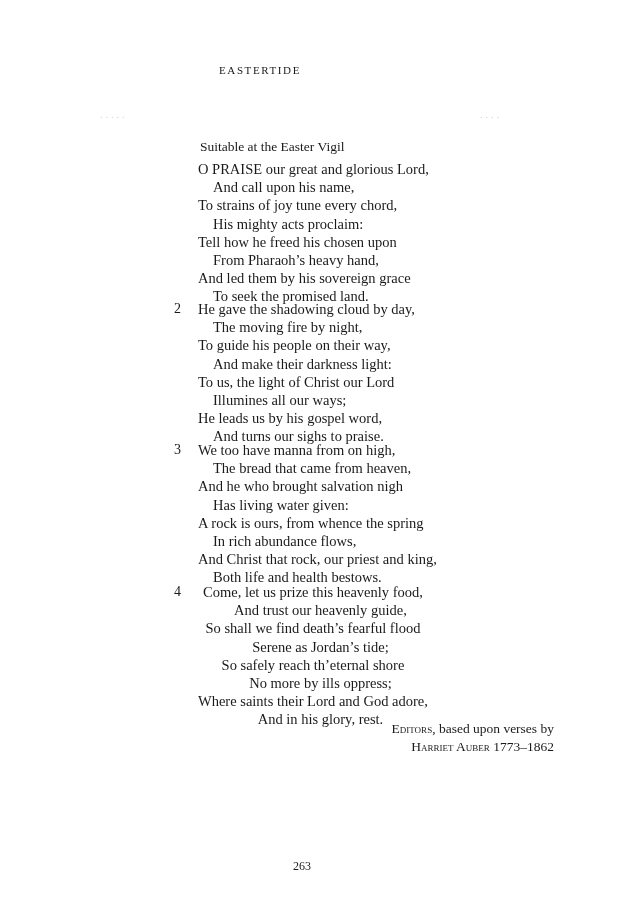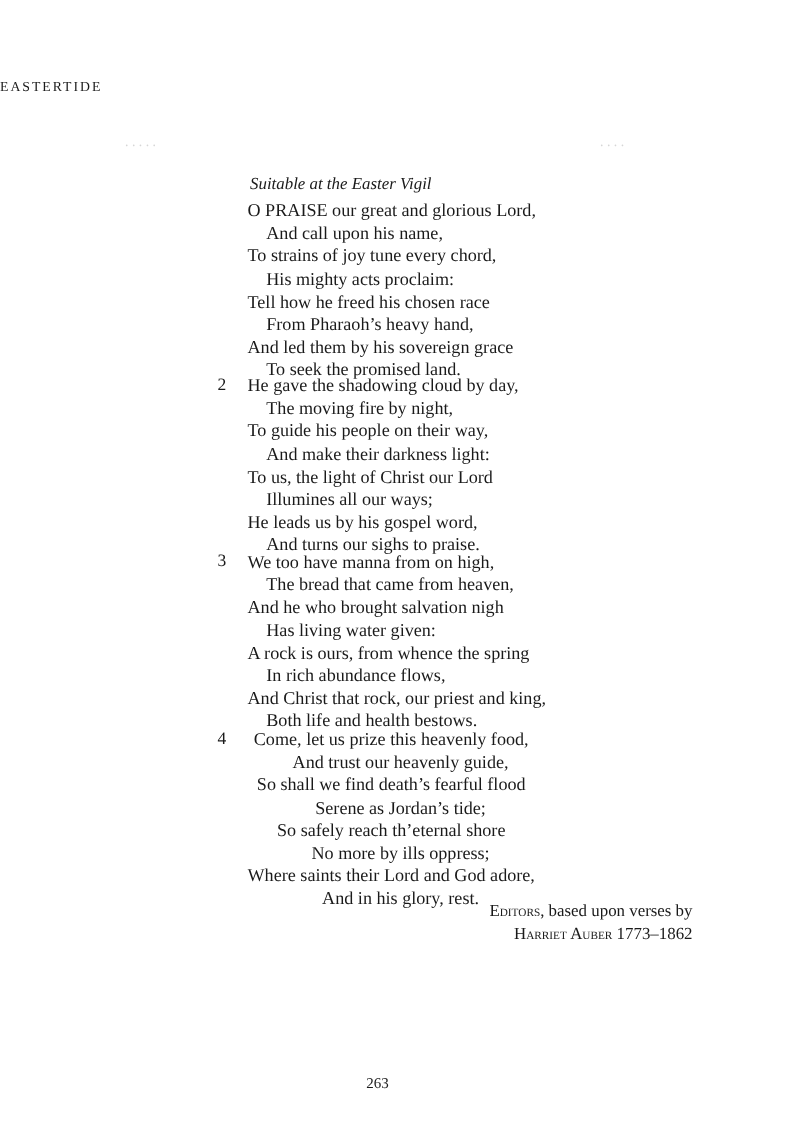--- a/index.html
+++ b/index.html
@@ -1,26 +1,26 @@
 <!DOCTYPE html>
 <html><head>
 <meta charset="utf-8">
 <style>
   html, body { margin: 0; padding: 0; }
   body {
     width: 640px; height: 914px; background: #ffffff; position: relative; overflow: hidden;
     font-family: "Liberation Serif", "DejaVu Serif", serif; color: #1a1a1a;
   }
   .header {
-    position: absolute; top: 64px; left: 0; width: 520px; 
+    position: absolute; top: 64px; left: 0; width: 520px; text-align: center;
     font-size: 11px; letter-spacing: 1.6px; font-weight: normal;
   }
   .ghost { position: absolute; color: #d6d6d6; font-size: 11px; }
   .subtitle {
-    position: absolute; top: 139px; left: 200px; font-style: italic; font-size: 13.5px;
+    position: absolute; top: 139px; left: 200px; font-size: 13.5px;
   }
   .verse { position: absolute; left: 198px; font-size: 14.5px; line-height: 18.2px; }
   .line { white-space: nowrap; display: block; }
   .line.indent { padding-left: 15px; }
   .vnum { position: absolute; left: 174px; font-size: 14px; }
   .credit {
     position: absolute; right: 86px; text-align: right; font-size: 13.5px; line-height: 18px;
   }
   .sc { font-variant: small-caps; }
   .pagenum { position: absolute; top: 859px; left: 0; width: 604px; text-align: center; font-size: 12px; }
@@ -33,21 +33,21 @@
 <div class="ghost" style="top:108px;left:100px;">. . . . .</div>
 <div class="ghost" style="top:108px;left:480px;">. . . .</div>
 
 <div class="subtitle">Suitable at the Easter Vigil</div>
 
 <div class="verse" style="top:160px;">
   <span class="line">O PRAISE our great and glorious Lord,</span>
   <span class="line indent">And call upon his name,</span>
   <span class="line">To strains of joy tune every chord,</span>
   <span class="line indent">His mighty acts proclaim:</span>
-  <span class="line">Tell how he freed his chosen race</span>
+  <span class="line">Tell how he freed his chosen upon</span>
   <span class="line indent">From Pharaoh’s heavy hand,</span>
   <span class="line">And led them by his sovereign grace</span>
   <span class="line indent">To seek the promised land.</span>
 </div>
 
 <div class="vnum" style="top:301px;">2</div>
 <div class="verse" style="top:300px;">
   <span class="line">He gave the shadowing cloud by day,</span>
   <span class="line indent">The moving fire by night,</span>
   <span class="line">To guide his people on their way,</span>

